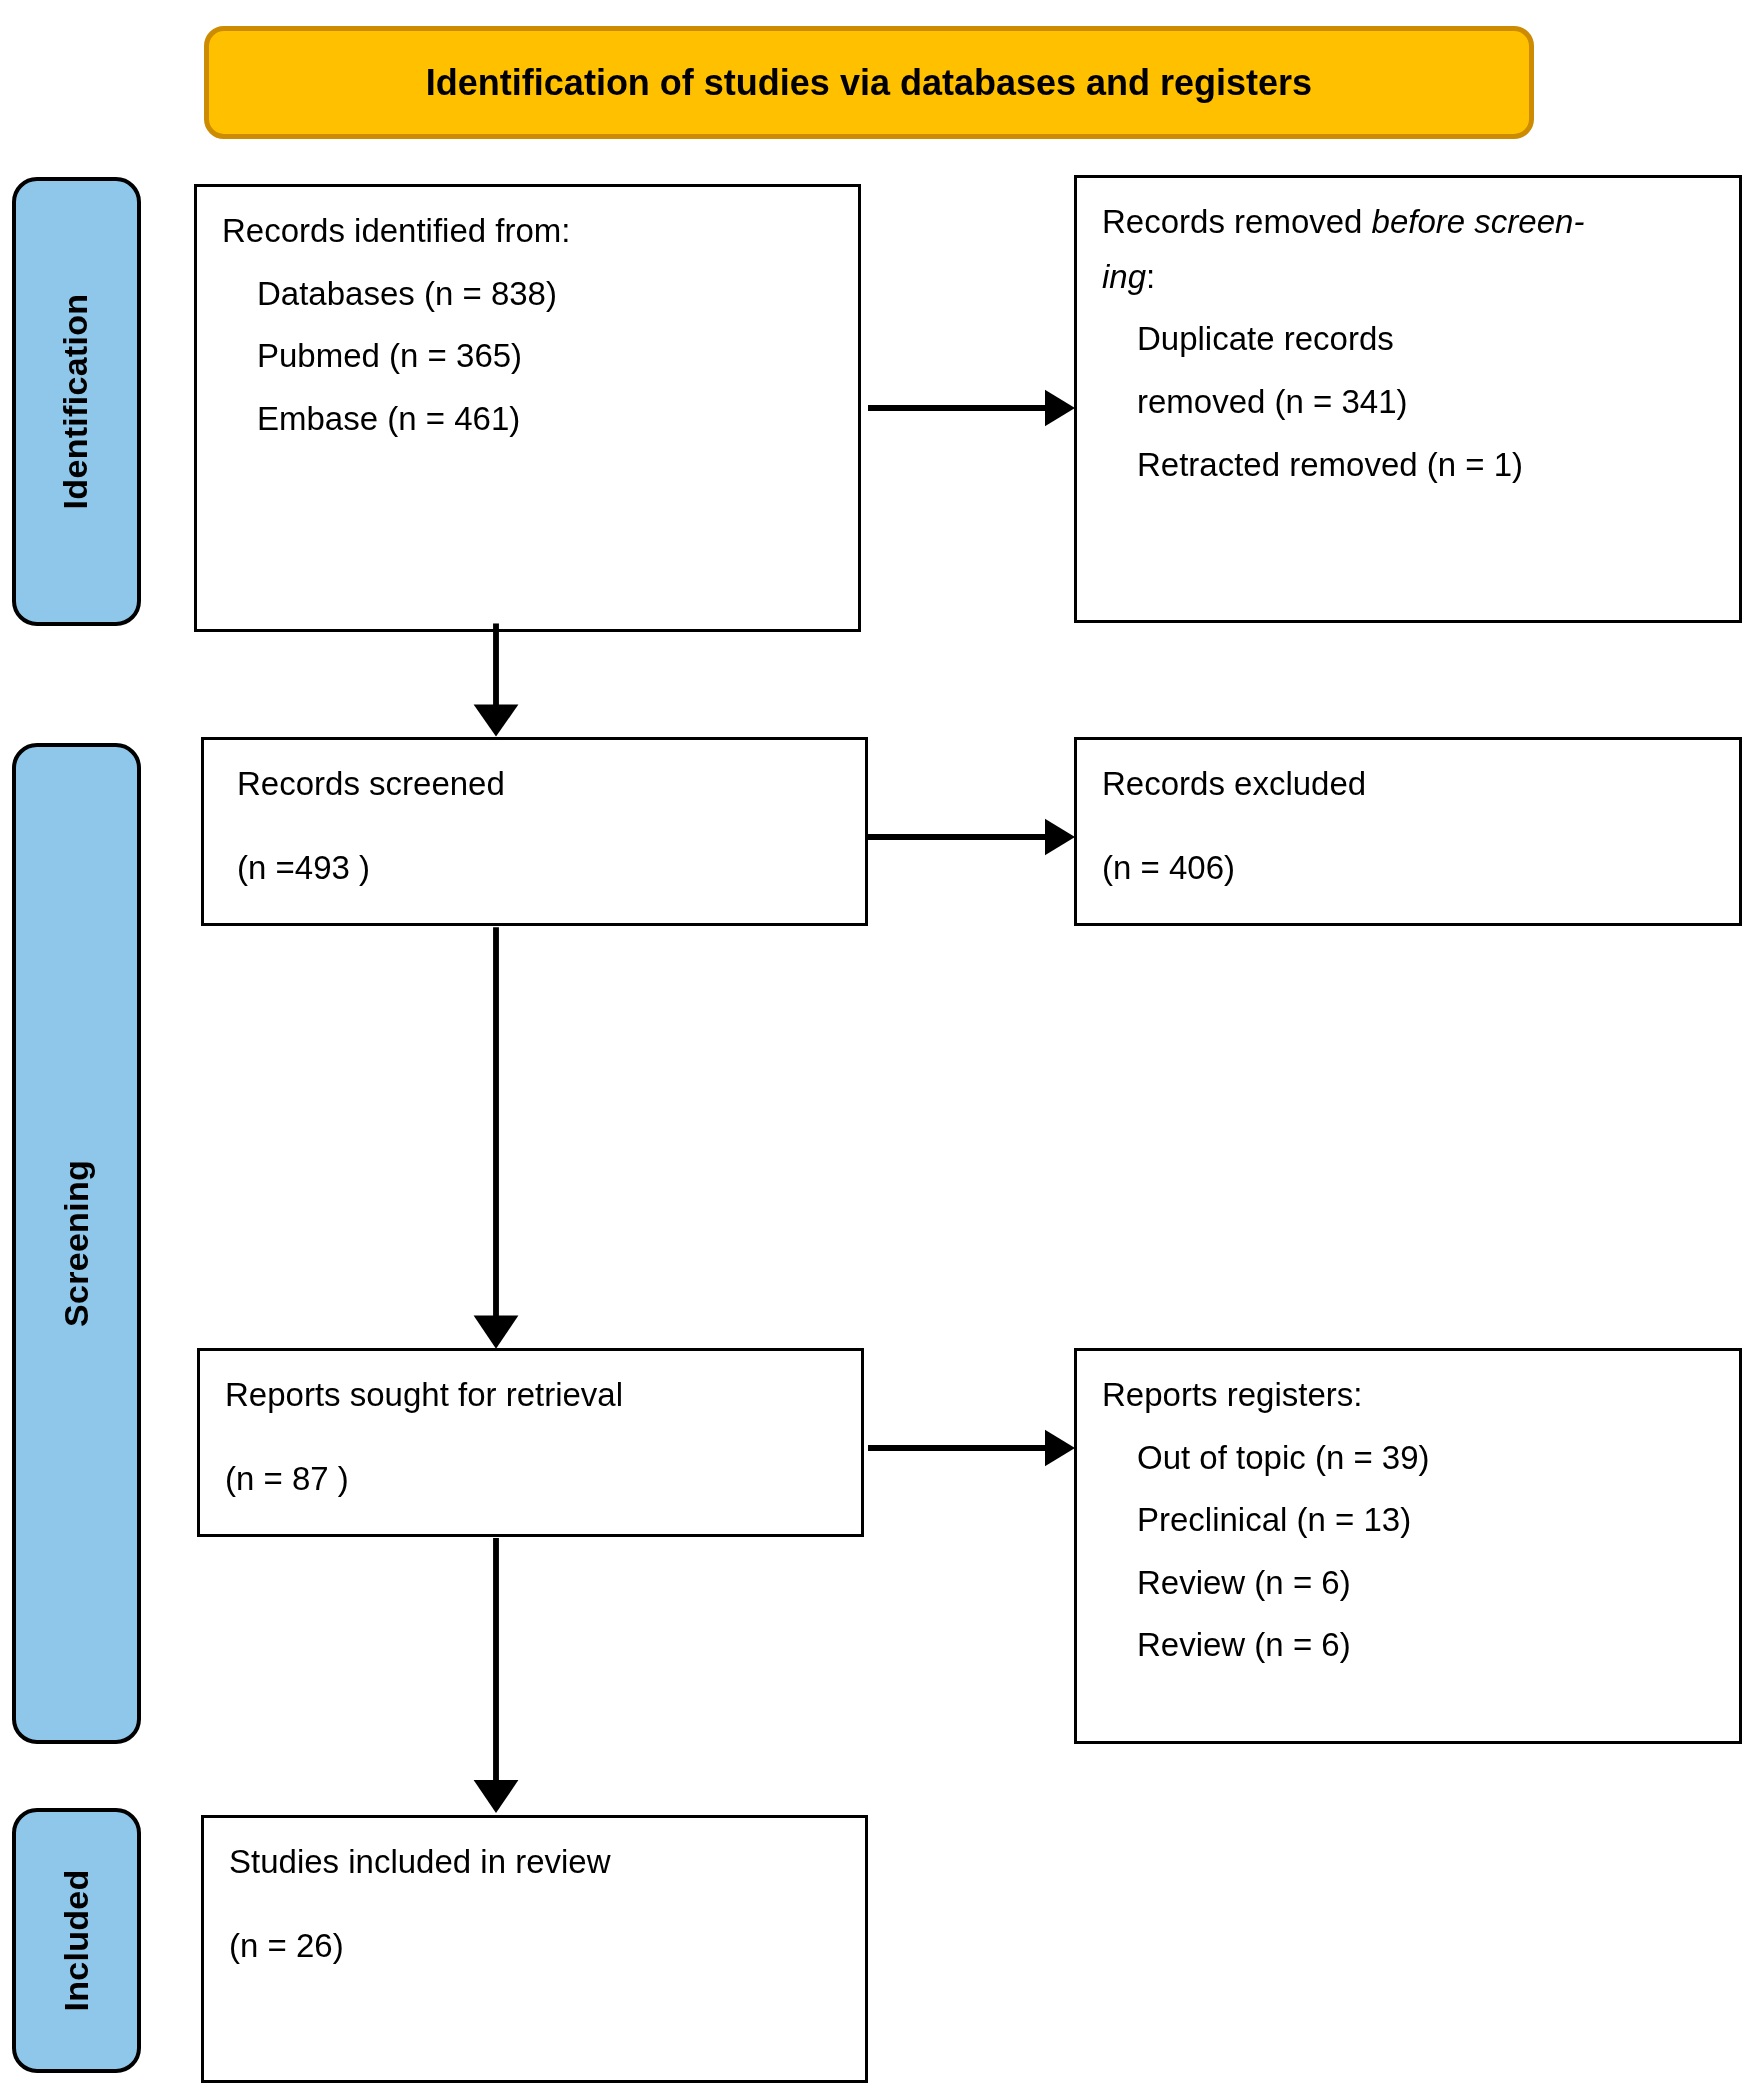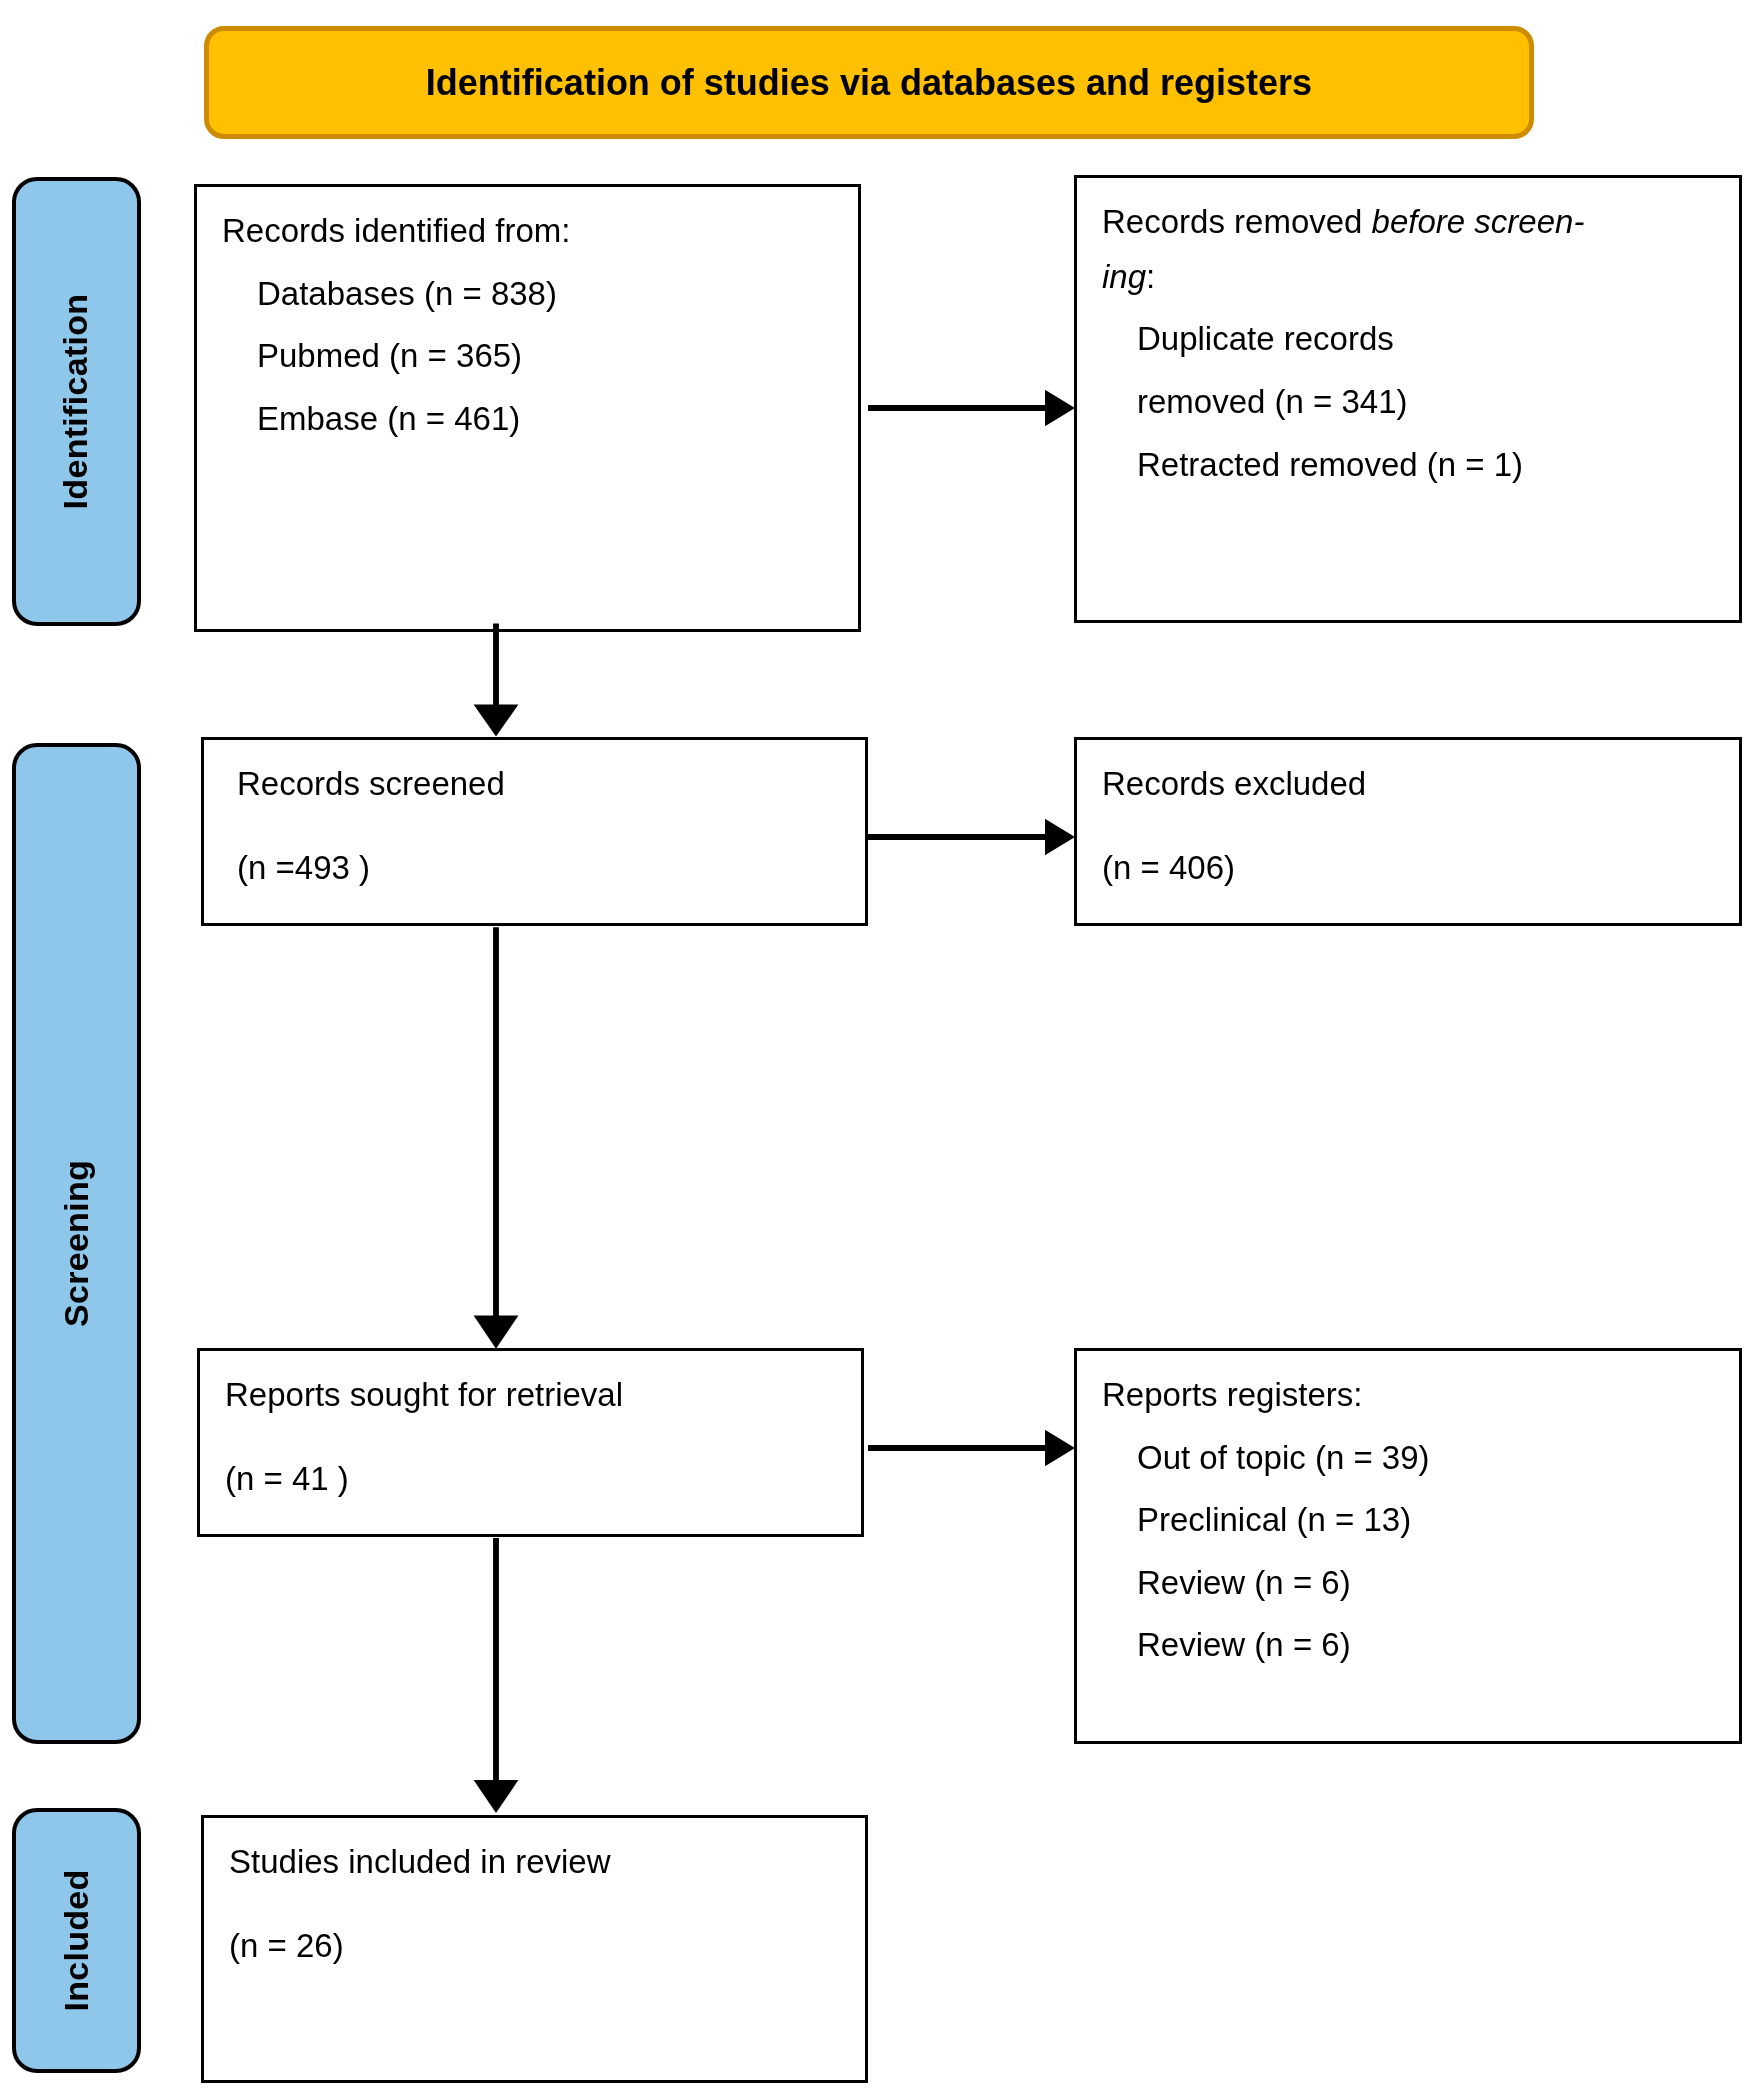--- a/index.html
+++ b/index.html
@@ -150,21 +150,21 @@
 
   <div class="arrow" style="left:464px; top:926px; width:64px; height:424px;">
     <svg width="64" height="424" viewBox="0 0 120 790">
       <line x1="60" y1="0" x2="60" y2="736" stroke="#000" stroke-width="11"></line>
       <polygon points="18,728 102,728 60,790" fill="#000"></polygon>
     </svg>
   </div>
 
   <div class="flow-box" style="left:197px; top:1348px; width:667px; height:189px;">
     <div class="box-line gap-lg">Reports sought for retrieval</div>
-    <div class="box-line">(n = 41 )</div>
+    <div class="box-line">(n = 87 )</div>
   </div>
 
   <div class="flow-box" style="left:1074px; top:1348px; width:668px; height:396px;">
     <div class="box-line">Reports registers:</div>
     <div class="box-line indent">Out of topic (n = 39)</div>
     <div class="box-line indent">Preclinical (n = 13)</div>
     <div class="box-line indent">Review (n = 6)</div>
     <div class="box-line indent">Review (n = 6)</div>
   </div>
 

